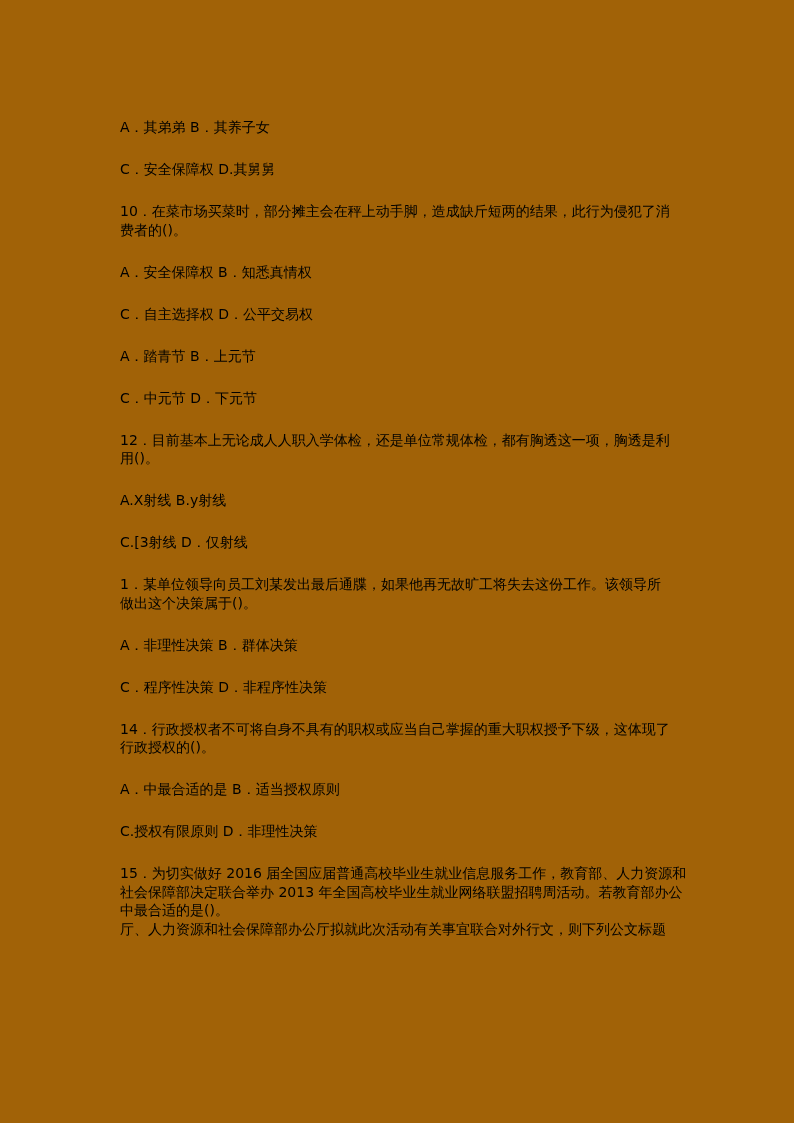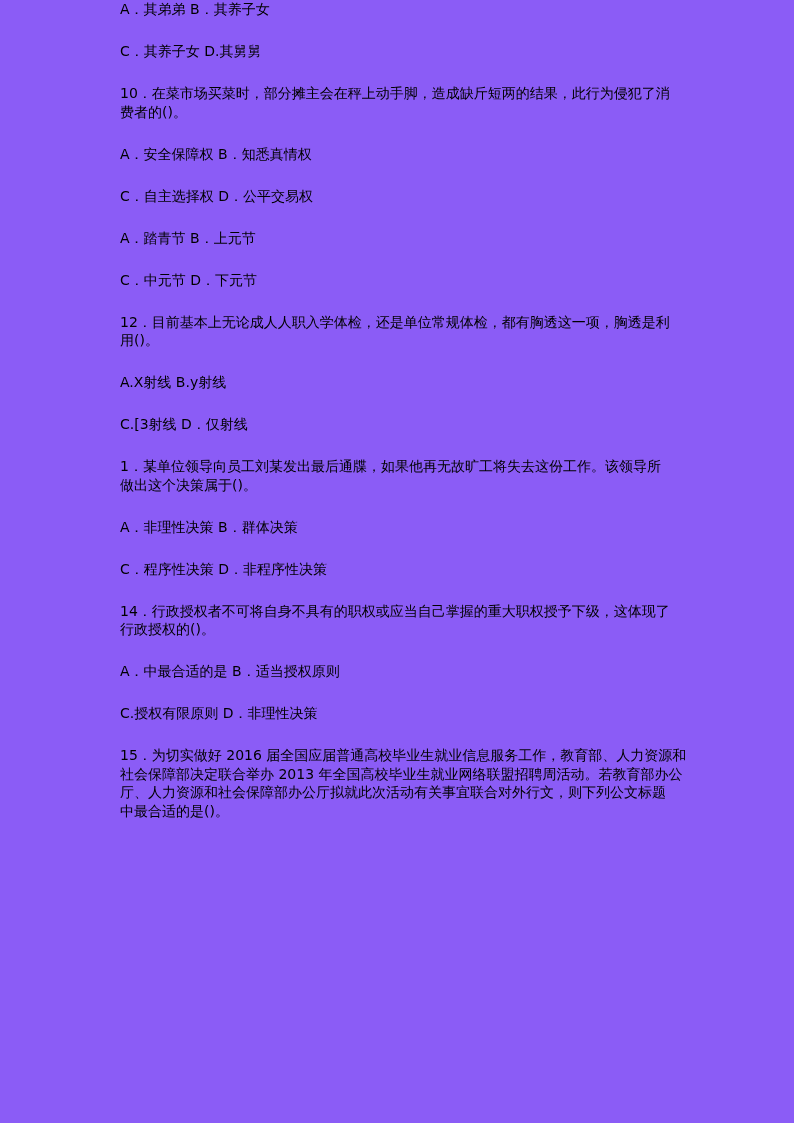--- a/index.html
+++ b/index.html
@@ -4,22 +4,23 @@
   <style>
     html, body {
       margin: 0;
       padding: 0;
       background: #ffffff;
     }
     .page {
       position: relative;
       width: 794px;
       height: 1123px;
-      background: #8b5cf6;
+      background: #a16207;
       box-sizing: border-box;
+      padding-top: 118px;
       padding-left: 120px;
       overflow: hidden;
       color: #000000;
       font-family: "DejaVu Sans", "Liberation Sans", sans-serif;
       font-size: 14px;
     }
     .para {
       margin: 0 0 23.5px 0;
     }
     .line {
@@ -31,21 +32,21 @@
   </style>
 </head>
 <body>
 
 <div class="page">
 
   <div class="para">
     <span class="line">A．其弟弟 B．其养子女</span>
   </div>
   <div class="para">
-    <span class="line">C．其养子女 D.其舅舅</span>
+    <span class="line">C．安全保障权 D.其舅舅</span>
   </div>
 
   <div class="para">
     <span class="line">10．在菜市场买菜时，部分摊主会在秤上动手脚，造成缺斤短两的结果，此行为侵犯了消</span>
     <span class="line">费者的()。</span>
   </div>
   <div class="para">
     <span class="line">A．安全保障权 B．知悉真情权</span>
   </div>
   <div class="para">
@@ -88,17 +89,17 @@
   <div class="para">
     <span class="line">A．中最合适的是 B．适当授权原则</span>
   </div>
   <div class="para">
     <span class="line">C.授权有限原则 D．非理性决策</span>
   </div>
 
   <div class="para">
     <span class="line">15．为切实做好 2016 届全国应届普通高校毕业生就业信息服务工作，教育部、人力资源和</span>
     <span class="line">社会保障部决定联合举办 2013 年全国高校毕业生就业网络联盟招聘周活动。若教育部办公</span>
+    <span class="line">中最合适的是()。</span>
     <span class="line">厅、人力资源和社会保障部办公厅拟就此次活动有关事宜联合对外行文，则下列公文标题</span>
-    <span class="line">中最合适的是()。</span>
   </div>
 
 </div>
 
 </body></html>

